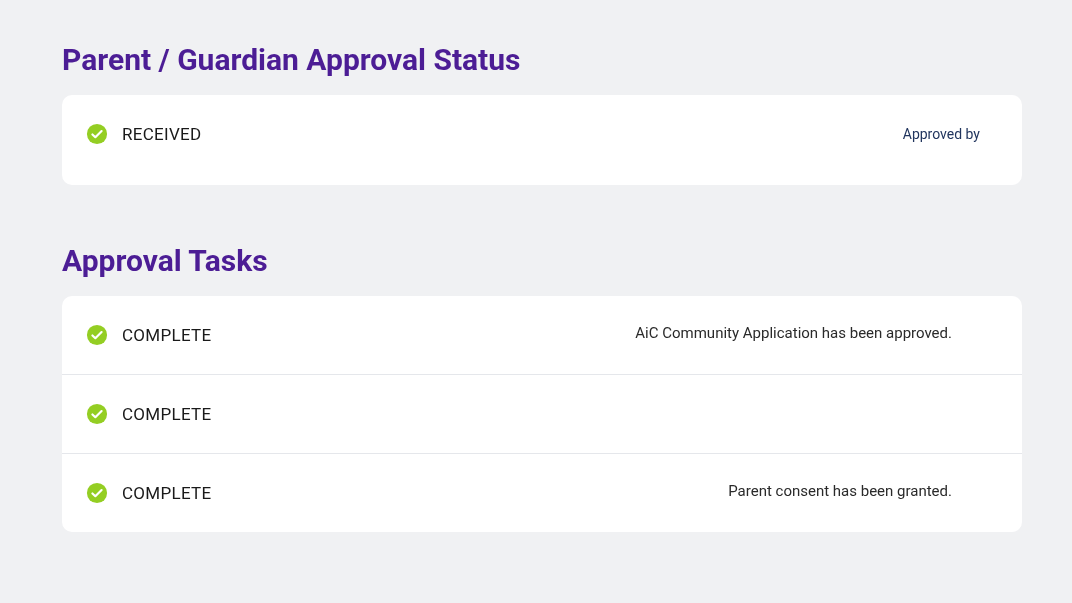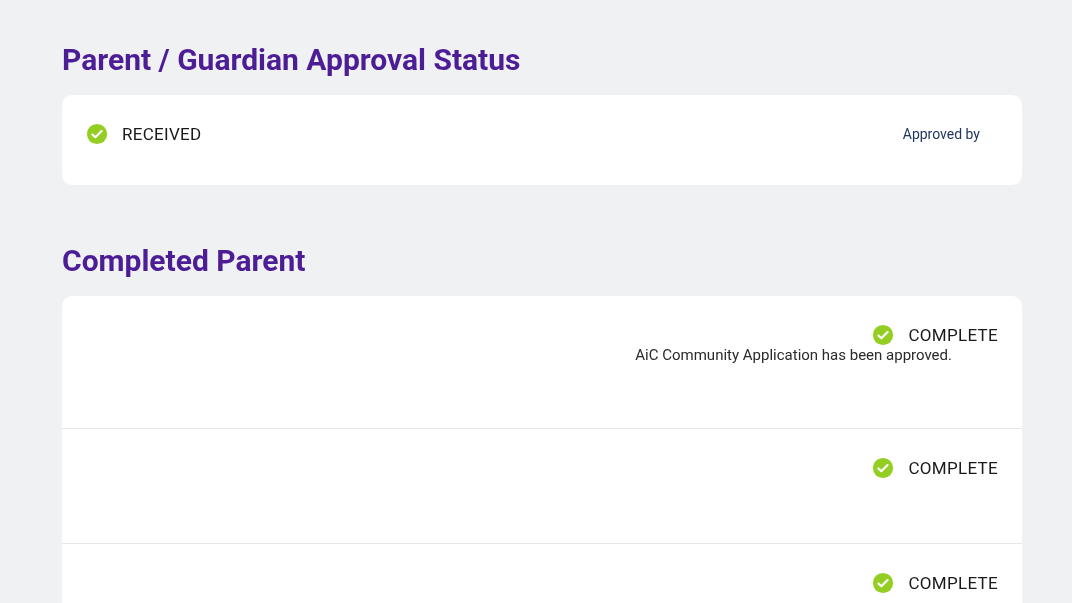--- a/index.html
+++ b/index.html
@@ -56,25 +56,24 @@
       font-size: 14px;
       color: #21355e;
       padding-right: 18px;
     }
     .task-list {
       background-color: #ffffff;
       border-radius: 10px;
     }
     .task-row {
       display: flex;
-      align-items: flex-end;
+      align-items: flex-start;
       justify-content: space-between;
-      padding: 28px 24px 64px 24px;
+      padding: 28px 24px 28px 24px;
       border-bottom: 1px solid #e5e7eb;
-      flex-direction: column;
     }
     .task-row:last-child {
       border-bottom: none;
     }
     .task-left {
       display: flex;
       align-items: center;
       gap: 14px;
     }
     .task-desc {
@@ -96,21 +95,21 @@
         <path d="M7 12.5 L10.2 15.5 L17 8.8" stroke="#ffffff" stroke-width="2.4" fill="none" stroke-linecap="round" stroke-linejoin="round"></path>
       </svg>
       <span class="status-text">RECEIVED</span>
     </div>
     <div class="approval-details">
       <span>Approved by</span>
     </div>
   </div>
 </div>
 
-<h2 class="section-title">Completed Parent</h2>
+<h2 class="section-title">Approval Tasks</h2>
 
 <div class="task-list">
 
   <div class="task-row">
     <div class="task-left">
       <svg class="check-icon" viewBox="0 0 24 24">
         <circle cx="12" cy="12" r="11" fill="#94ce23"></circle>
         <path d="M7 12.5 L10.2 15.5 L17 8.8" stroke="#ffffff" stroke-width="2.4" fill="none" stroke-linecap="round" stroke-linejoin="round"></path>
       </svg>
       <span class="status-text">COMPLETE</span>
@@ -129,15 +128,16 @@
   </div>
 
   <div class="task-row">
     <div class="task-left">
       <svg class="check-icon" viewBox="0 0 24 24">
         <circle cx="12" cy="12" r="11" fill="#94ce23"></circle>
         <path d="M7 12.5 L10.2 15.5 L17 8.8" stroke="#ffffff" stroke-width="2.4" fill="none" stroke-linecap="round" stroke-linejoin="round"></path>
       </svg>
       <span class="status-text">COMPLETE</span>
     </div>
+    <span class="task-desc">Parent consent has been granted.</span>
   </div>
 
 </div>
 
 </body></html>

